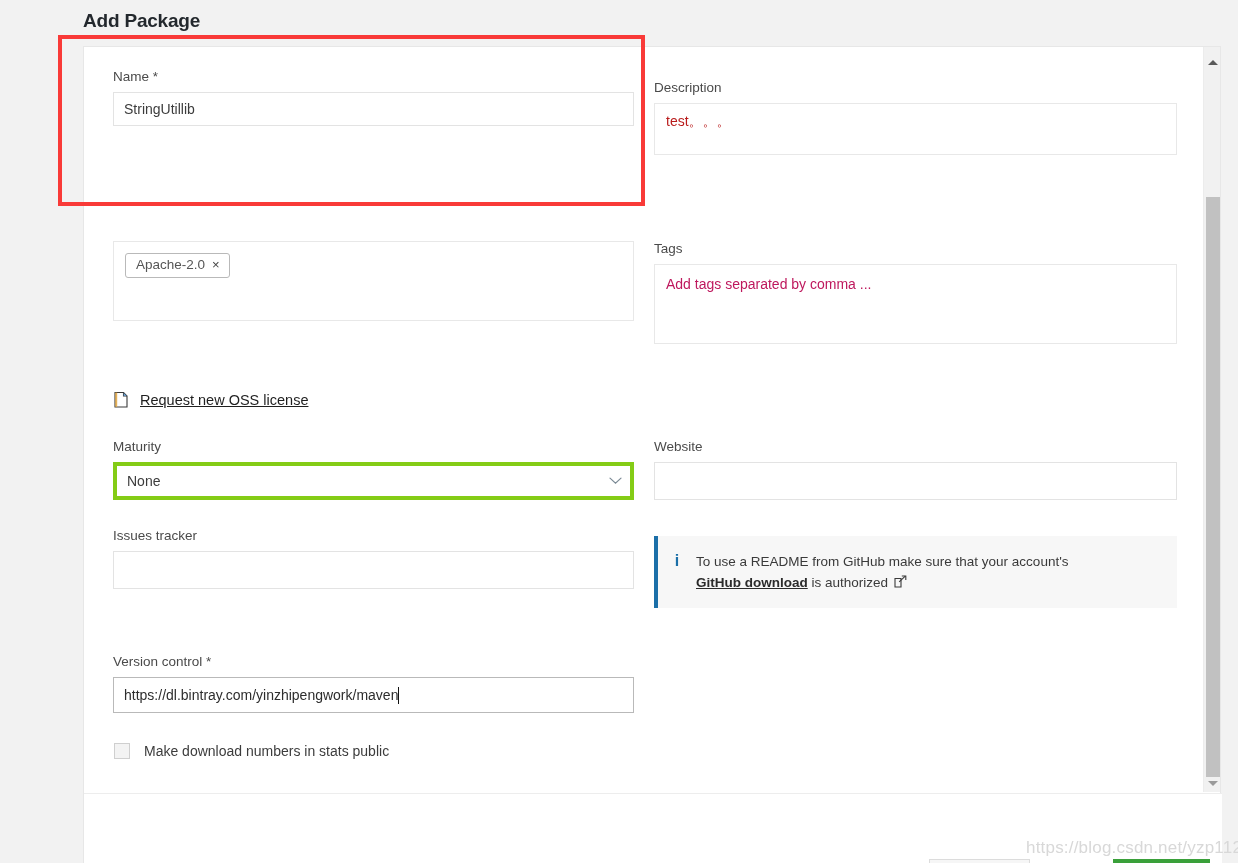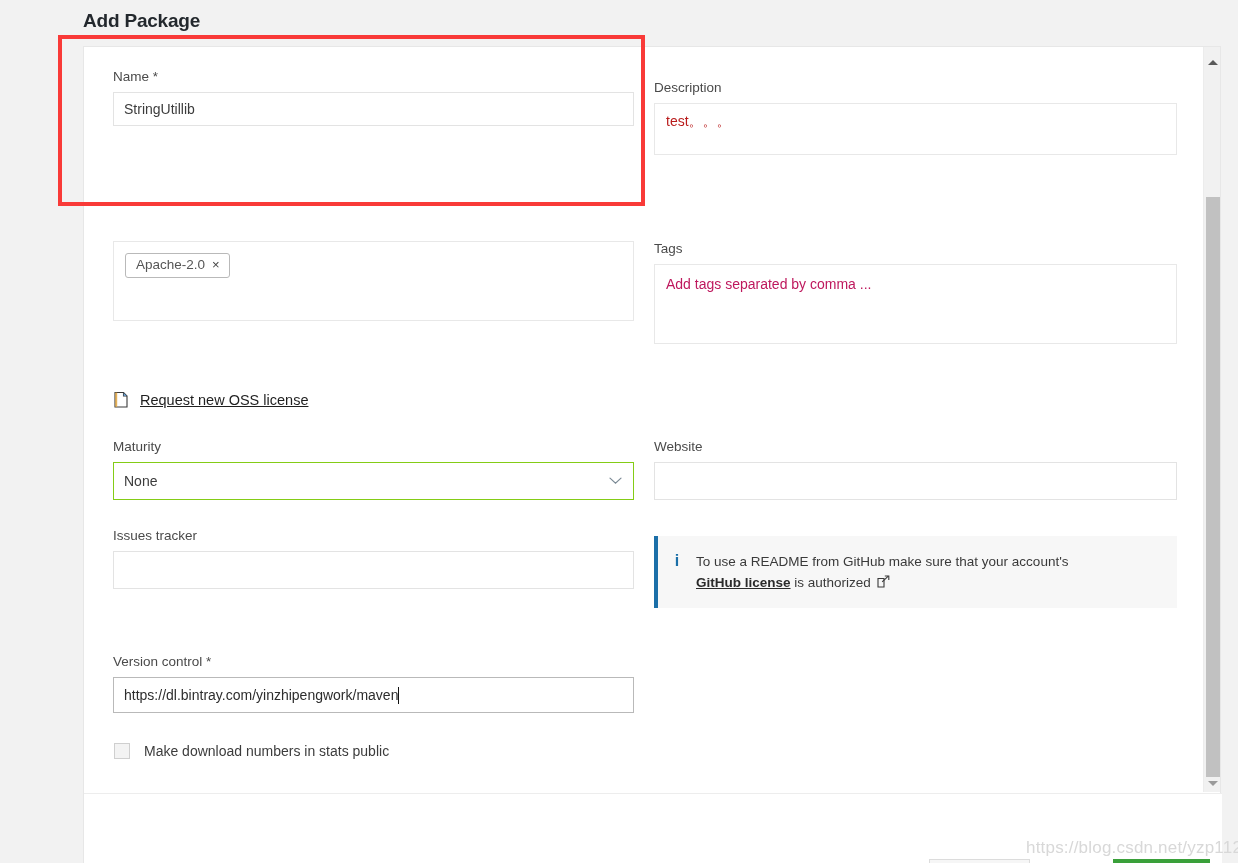--- a/index.html
+++ b/index.html
@@ -112,21 +112,21 @@
     color: #1f1f1f;
     text-decoration: underline;
     cursor: pointer;
   }
 
   
   .select-wrap { position: relative; width: 100%; }
   .select-box {
     width: 100%;
     height: 38px;
-    border: 1px solid #84cc16;
+    border: 4px solid #84cc16;
     background: #fff;
     font-size: 14px;
     color: #3c3c3c;
     display: flex;
     align-items: center;
     padding: 0 10px;
   }
   .chev {
     position: absolute;
     right: 12px; top: 50%;
@@ -333,21 +333,21 @@
         <div class="row" style="left:29px; top:481px; width:521px;">
           <span class="field-label">Issues tracker</span>
           <input class="txt-input" style="height: 38px;" value="">
         </div>
 
         <div class="row" style="left:570px; top:489px; width:523px;">
           <div class="callout">
             <span class="info-i">i</span>
             <div class="callout-text">
               <span>To use a README from GitHub make sure that your account's</span><br>
-              <b>GitHub license</b><span> is authorized </span><svg class="ext-ico" width="13" height="13" viewBox="0 0 13 13">
+              <b>GitHub download</b><span> is authorized </span><svg class="ext-ico" width="13" height="13" viewBox="0 0 13 13">
                  <path d="M1 3.5 H7 V12 H1 Z" fill="none" stroke="#3a3a3a" stroke-width="1.1"></path>
                  <path d="M5.2 6.9 L11.3 1.1" fill="none" stroke="#3a3a3a" stroke-width="1.1"></path>
                  <path d="M7.8 1 H11.8 V5" fill="none" stroke="#3a3a3a" stroke-width="1.1"></path>
               </svg>
             </div>
           </div>
         </div>
 
         <div class="row" style="left:29px; top:607px; width:521px;">
           <span class="field-label">Version control *</span>

